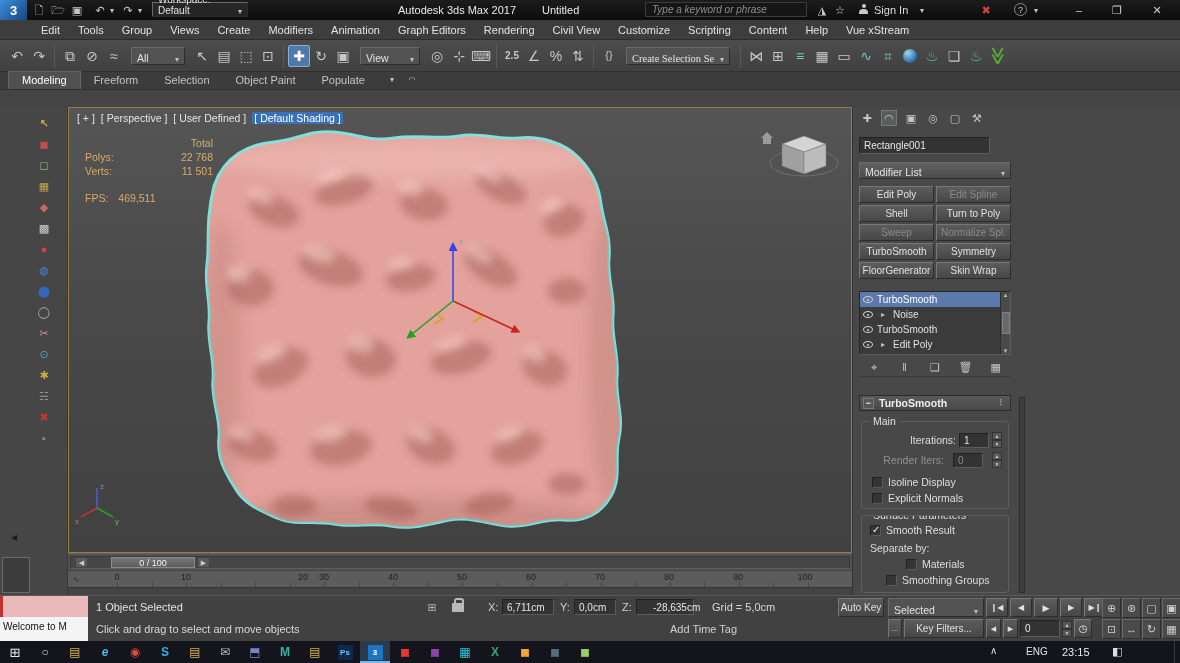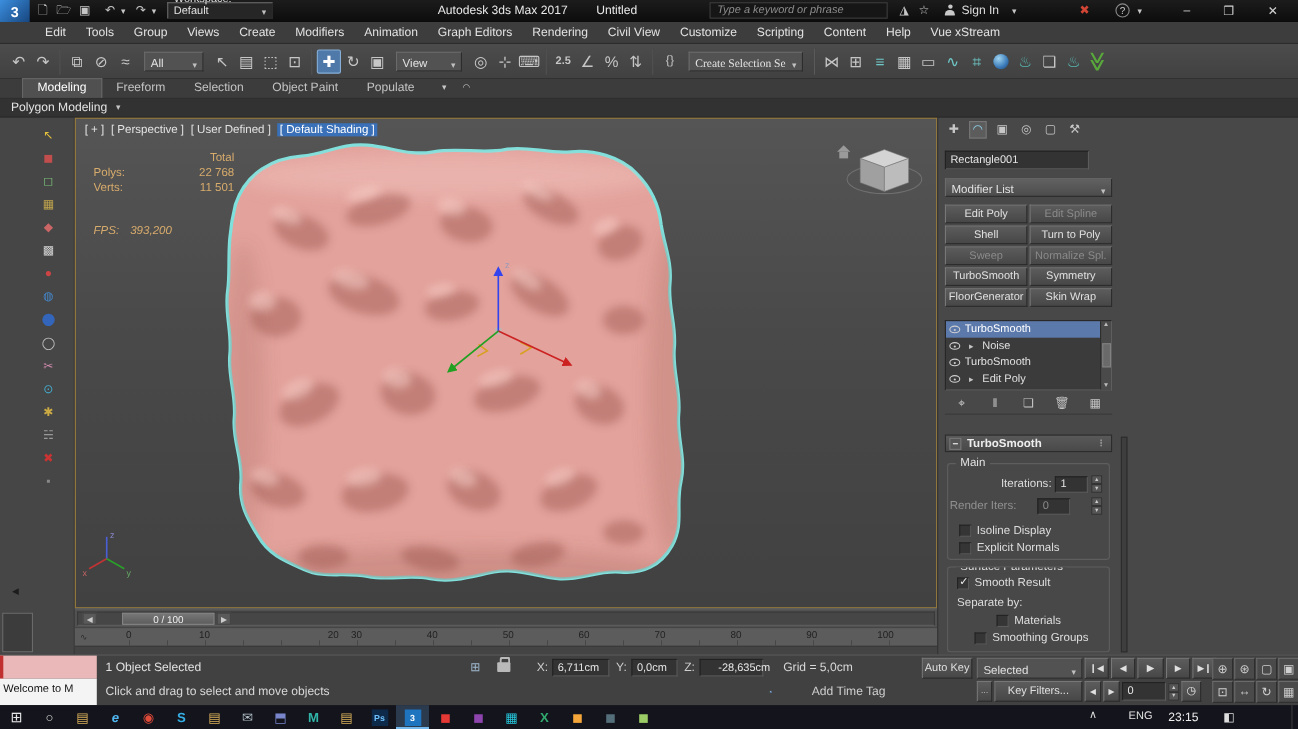--- a/index.html
+++ b/index.html
@@ -34,35 +34,35 @@
   .winbtn { position:absolute; top:0; width:34px; height:20px; display:flex; align-items:center; justify-content:center; color:#cfcfcf; font-size:11px; }
   .person { position:relative; width:11px; height:11px; display:inline-block; }
   .person::before { content:""; position:absolute; left:3.5px; top:0; width:4px; height:4px; border-radius:50%; background:#c9c9c9; }
   .person::after { content:""; position:absolute; left:1px; top:5px; width:9px; height:5px; border-radius:4px 4px 0 0; background:#c9c9c9; }
   
   .menubar { position:absolute; left:0; top:20px; width:1180px; height:20px; background:#3d3d3d; border-bottom:1px solid #2c2c2c; display:flex; align-items:center; padding-left:32px; }
   .menubar span { padding:0 9px; line-height:20px; color:#e2e2e2; }
   
   .maintb { position:absolute; left:0; top:40px; width:1180px; height:32px; background:linear-gradient(#4c4c4c,#414141); border-bottom:1px solid #303030; display:flex; align-items:center; padding:0 6px; }
   
-  .ribbontabs { position:absolute; left:0; top:72px; width:1180px; height:18px; background:#3c3c3c; display:flex; align-items:flex-end; padding-left:20px; border-bottom:1px solid #2e2e2e; }
+  .ribbontabs { position:absolute; left:0; top:72px; width:1180px; height:18px; background:#3c3c3c; display:flex; align-items:flex-end; padding-left:8px; border-bottom:1px solid #2e2e2e; }
   .rtab { padding:0 13px; line-height:17px; color:#c3c3c3; font-size:11px; }
   .rtab.active { background:#505050; color:#fff; border:1px solid #666; border-bottom:none; }
   .polystrip { position:absolute; left:0; top:90px; width:1180px; height:17px; background:#323232; border-bottom:1px solid #262626; display:flex; align-items:center; padding-left:10px; color:#e4e4e4; }
   
   .leftbar { position:absolute; left:0; top:107px; width:68px; height:488px; background:#464646; border-right:1px solid #383838; }
   .lefticons { position:absolute; left:36px; top:8px; display:flex; flex-direction:column; gap:5px; align-items:center; }
   
   .viewport { position:absolute; left:68px; top:107px; width:784px; height:446px; border:1px solid #9a7c3c; background:linear-gradient(180deg,#555 0%,#494949 45%,#414141 100%); overflow:hidden; }
   .vplabel { position:absolute; left:8px; top:4px; font-size:10.5px; color:#e3e3e3; }
   .vplabel span { margin-right:6px; }
   .seg-active { background:#3a70b8; color:#fff; padding:0 2px; }
   .stats { position:absolute; left:16px; top:28px; width:128px; font-size:10.5px; color:#d7ab6c; line-height:14px; }
   .srow { display:flex; justify-content:space-between; }
-  .srow.fps { justify-content:flex-start; gap:10px; margin-top:25px;font-style:italic; }
+  .srow.fps { justify-content:flex-start; gap:10px; margin-top:13px; }
   
   .tslider { position:absolute; left:68px; top:553px; width:784px; height:17px; background:#515151; border-top:1px solid #646464; }
   .ttrack { position:absolute; left:2px; top:2px; width:780px; height:13px; background:#464646; border:1px solid #393939; border-bottom-color:#5e5e5e; }
   .thandle { position:absolute; left:40px; top:0; width:84px; height:11px; background:linear-gradient(#767676,#5e5e5e); border:1px solid #8c8c8c; display:flex; align-items:center; justify-content:center; font-size:9px; color:#f0f0f0; }
   .tarrow { position:absolute; top:0; width:13px; height:11px; background:#5a5a5a; border:1px solid #444; color:#ccc; font-size:7px; display:flex; align-items:center; justify-content:center; }
   .ruler { position:absolute; left:68px; top:570px; width:784px; height:18px; background:#5c5c5c; border-top:1px solid #454545; border-bottom:1px solid #333; }
   .ruler::after { content:""; position:absolute; left:49px; top:11px; height:5px; width:692px; background:repeating-linear-gradient(90deg,#474747 0 1px,transparent 1px 34.55px); }
   .rtick { position:absolute; top:1px; width:22px; text-align:center; font-size:9px; color:#222; }
   
   .rpanel { position:absolute; left:852px; top:107px; width:328px; height:488px; background:#484848; border-left:1px solid #333; }
@@ -192,24 +192,20 @@
   </div>
 
   <div class="ribbontabs">
     <span class="rtab active">Modeling</span>
     <span class="rtab">Freeform</span>
     <span class="rtab">Selection</span>
     <span class="rtab">Object Paint</span>
     <span class="rtab">Populate</span>
     <span class="icon xs" style="margin:0 8px 3px;" data-glyph="▾"></span>
     <span class="icon xs" style="margin-bottom:3px;" data-glyph="◠"></span>
-  </div>
-  <div class="polystrip">
-    <span>Polygon Modeling</span>
-    <span class="icon xs" style="margin-left:4px;" data-glyph="▾"></span>
   </div>
 
   <div class="leftbar">
     <div class="lefticons">
       <span class="icon sm" style="color:#e7c33c;" data-glyph="↖"></span>
       <span class="icon sm" style="color:#c14d4d;" data-glyph="◼"></span>
       <span class="icon sm" style="color:#7ac17a;" data-glyph="◻"></span>
       <span class="icon sm" style="color:#c1a54d;" data-glyph="▦"></span>
       <span class="icon sm" style="color:#cc6666;" data-glyph="◆"></span>
       <span class="icon sm" style="color:#d0d0d0;" data-glyph="▩"></span>
@@ -343,21 +339,21 @@
       <div class="srow">
           <span>Polys:</span>
           <span>22 768</span>
         </div>
       <div class="srow">
           <span>Verts:</span>
           <span>11 501</span>
         </div>
       <div class="srow fps">
           <span>FPS:</span>
-          <span>393,200</span>
+          <span>469,511</span>
         </div>
     </div>
   </div>
 
   <div class="tslider">
     <div class="ttrack">
       <span class="tarrow" style="left:4px;">◀</span>
       <div class="thandle">
           <span>0 / 100</span>
         </div>
@@ -449,21 +445,21 @@
       <div class="abs" style="left:0;top:10px;width:140px;display:flex;align-items:center;justify-content:flex-end;gap:3px;font-size:10.5px;">
         <span>Iterations:</span>
         <span class="field" style="width:30px;height:15px;">
             <span>1</span>
           </span>
         <span class="spinner">
             <span>▲</span>
             <span>▼</span>
           </span>
       </div>
-      <div class="abs" style="left:0;top:30px;width:140px;display:flex;align-items:center;justify-content:flex-end;gap:19px;font-size:10.5px;color:#909090;">
+      <div class="abs" style="left:0;top:30px;width:140px;display:flex;align-items:center;justify-content:flex-end;gap:9px;font-size:10.5px;color:#909090;">
         <span>Render Iters:</span>
         <span class="field" style="width:30px;height:15px;color:#8a8a8a;">
             <span>0</span>
           </span>
         <span class="spinner">
             <span>▲</span>
             <span>▼</span>
           </span>
       </div>
       <div class="cbrow" style="left:10px;top:54px;">
@@ -508,21 +504,21 @@
     <span class="abs" style="left:560px;top:5px;color:#cfcfcf;">Y:</span>
     <span class="field abs" style="left:574px;top:3px;width:42px;">
         <span>0,0cm</span>
       </span>
     <span class="abs" style="left:622px;top:5px;color:#cfcfcf;">Z:</span>
     <span class="field abs" style="left:636px;top:3px;width:58px;padding-left:16px;">
         <span>-28,635cm</span>
       </span>
     <span class="abs" style="left:712px;top:5px;color:#d8d8d8;">Grid = 5,0cm</span>
     <span class="icon xs abs" style="left:694px;top:28px;color:#7aa7d8;" data-glyph="◔"></span>
-    <span class="abs" style="left:738px;top:27px;color:#cfcfcf;">Add Time Tag</span>
+    <span class="abs" style="left:670px;top:27px;color:#cfcfcf;">Add Time Tag</span>
     <div class="btn3d abs" style="left:838px;top:2px;width:46px;height:19px;">
         <span>Auto Key</span>
       </div>
     <div class="btn3d abs" style="left:818px;top:23px;width:46px;height:36px;margin-top:28px;">
         <span>Set Key</span>
       </div>
     <div class="dd abs" style="left:888px;top:2px;width:96px;height:19px;">
         <span>Selected</span>
       </div>
     <div class="btn3d abs" style="left:888px;top:23px;width:14px;height:19px;font-size:7px;">…</div>

